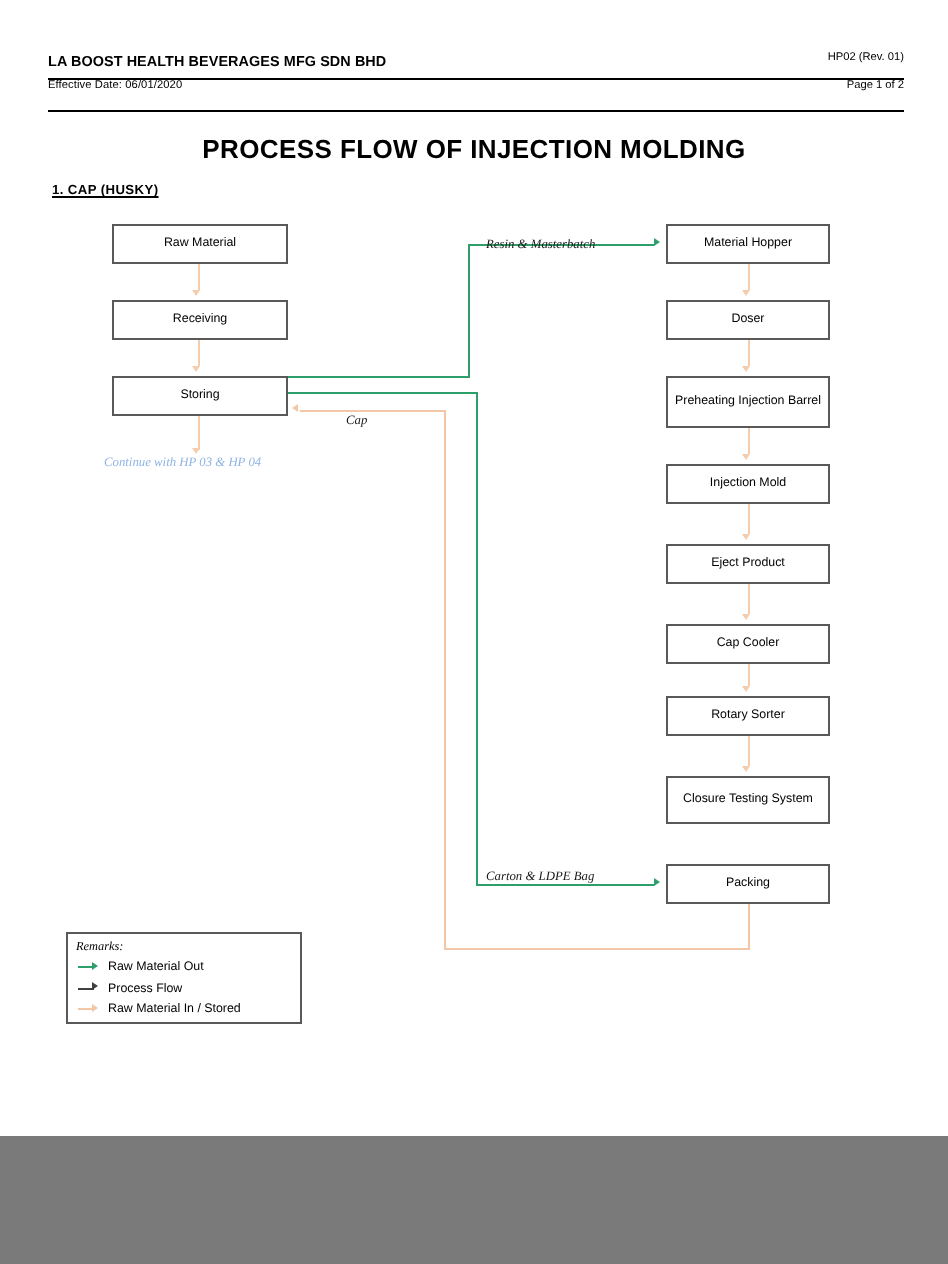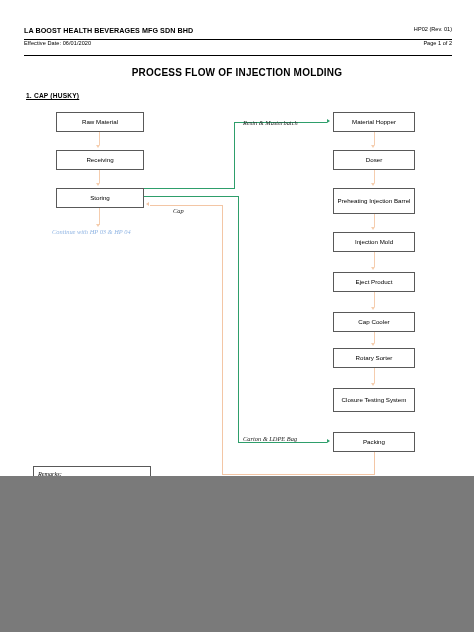--- a/index.html
+++ b/index.html
@@ -6,21 +6,21 @@
     margin: 0;
     padding: 0;
     background: #7a7a7a;
   }
   body {
     font-family: "Liberation Sans", sans-serif;
   }
   .page {
     position: relative;
     width: 474px;
-    height: 476px;
+    height: 568px;
     background: #ffffff;
     overflow: hidden;
   }
   
   .hdr {
     position: absolute;
     left: 24px;
     top: 26px;
     width: 428px;
   }
@@ -61,21 +61,21 @@
     color: #000;
     white-space: nowrap;
   }
   
   .doc-title {
     position: absolute;
     left: 0;
     top: 67px;
     width: 474px;
     text-align: center;
-    font-size: 10px;
+    font-size: 13px;
     font-weight: bold;
     letter-spacing: 0.2px;
     color: #000;
   }
   
   .sec-title {
     position: absolute;
     left: 26px;
     top: 92px;
     font-size: 6.6px;

